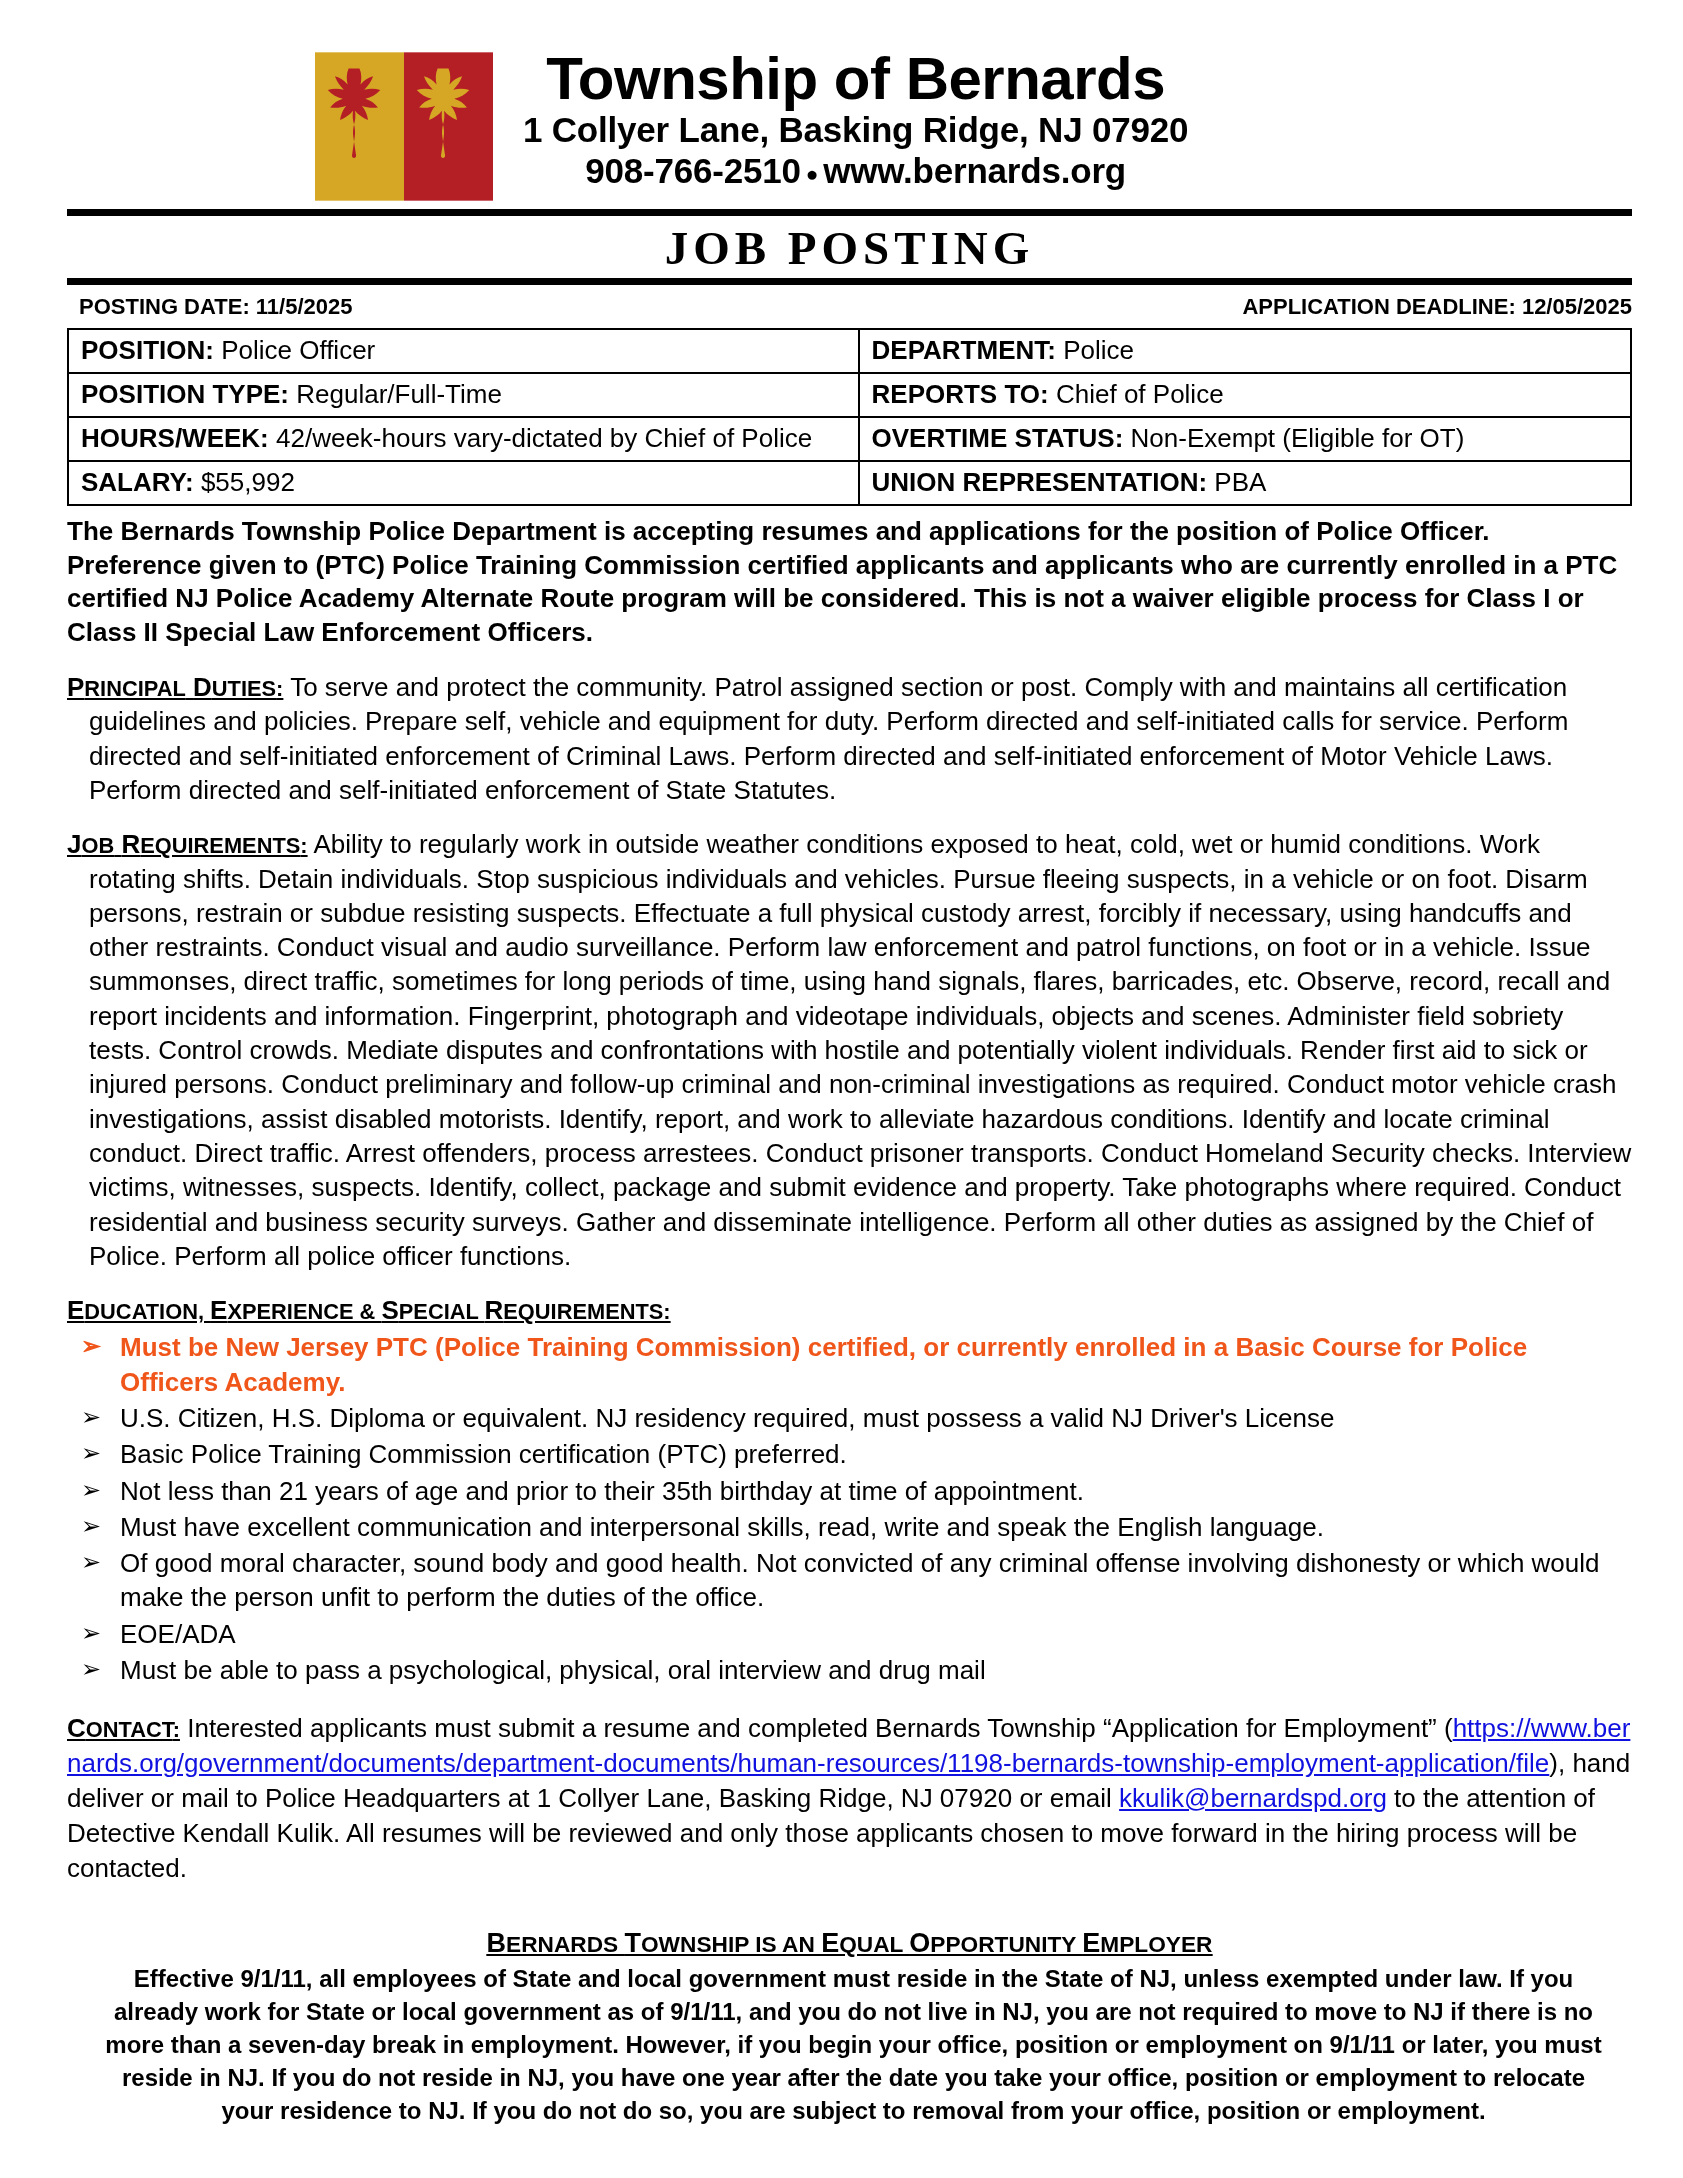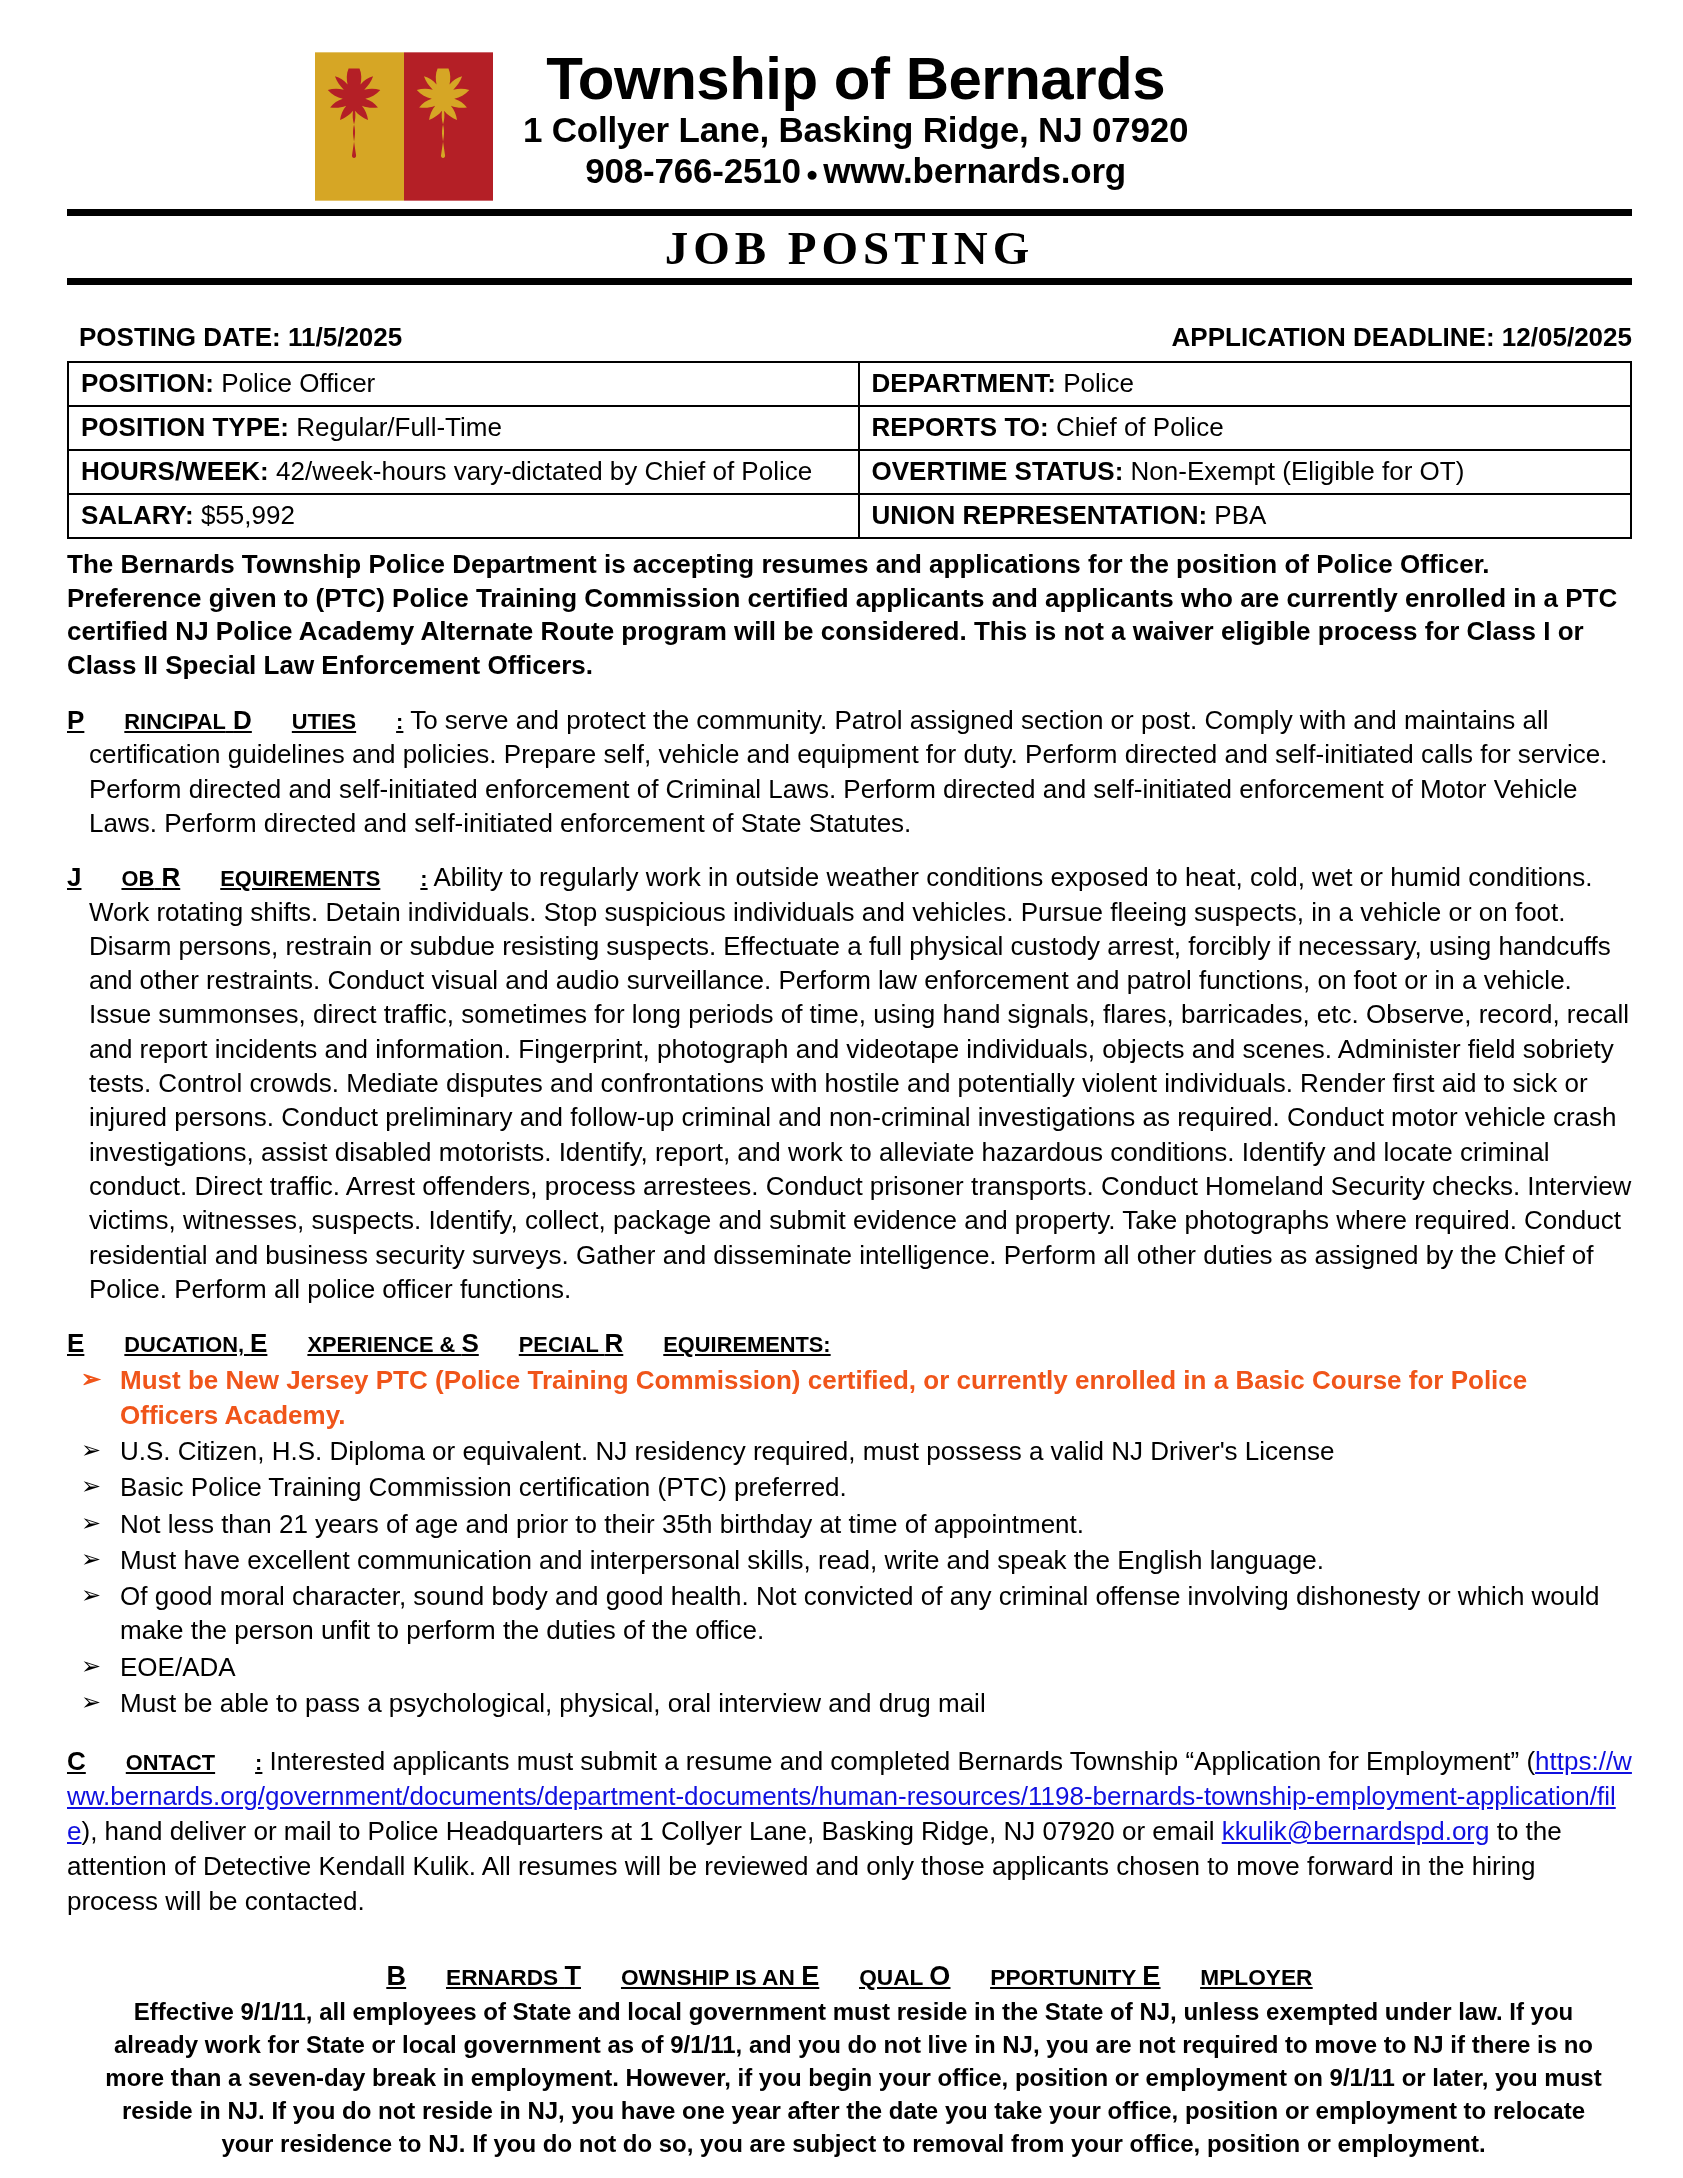--- a/index.html
+++ b/index.html
@@ -79,24 +79,23 @@
     line-height: 1.08;
   }
   .rule-bottom {
     border-top: 7px solid #000;
     margin: 0 0 0 0;
   }
 
   
   .dates-row {
     display: flex;
-    font-size: 26px;
+    font-size: 22px;
     font-weight: bold;
     padding: 9px 0 8px 0;
-    margin-top: 28px;
   }
   .dates-left { width: 50%; padding-left: 12px; }
   .dates-right { width: 50%; padding-left: 139px; text-align: right; }
   .dates-row .lbl { font-weight: bold; }
   .dates-row .val { font-weight: bold; }
 
   
   table.info {
     width: 100%;
     border-collapse: collapse;
@@ -130,21 +129,21 @@
     text-indent: -22px;
     padding-left: 22px;
   }
   .sec-head {
     font-weight: bold;
     text-decoration: underline;
   }
   
   .sc { font-weight: bold; }
   .sc .big { font-size: 1em; }
-  .sc .sm  { font-size: 0.84em; margin-left: 40px; }
+  .sc .sm  { font-size: 0.84em; }
 
   .edu-head {
     font-size: 26px;
     font-weight: bold;
     text-decoration: underline;
     margin: 22px 0 4px 0;
     display: inline-block;
   }
 
   ul.bullets {

